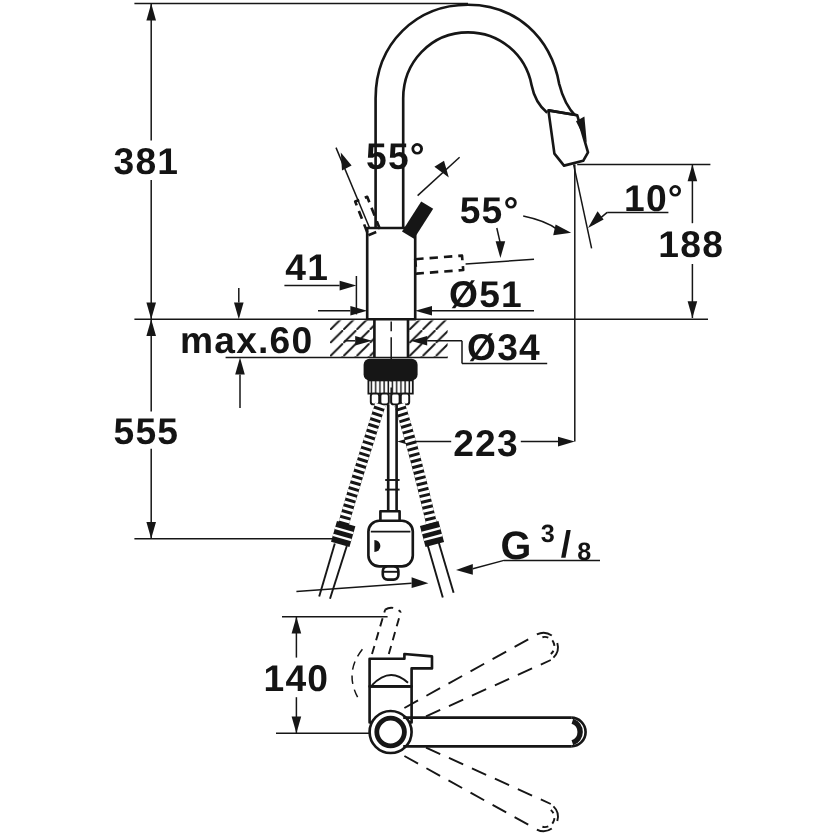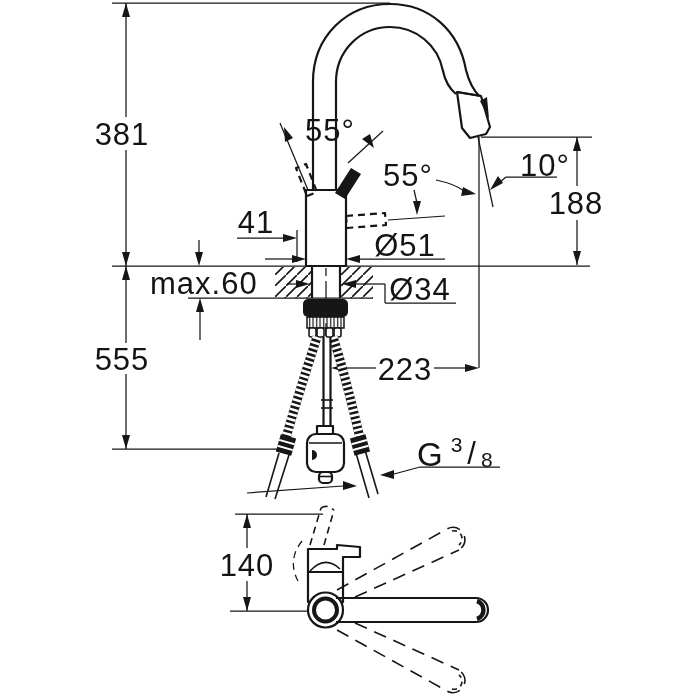--- a/index.html
+++ b/index.html
@@ -1,16 +1,16 @@
 <!DOCTYPE html>
 <html><head>
 <meta charset="utf-8">
 <style>
   html,body{margin:0;padding:0;background:#ffffff;}
-  #stage{position:relative;width:700px;height:700px;background:#ffffff;overflow:hidden;}
+  #stage{position:relative;width:700px;height:700px;background:#ffffff;overflow:hidden;font-weight:bold;}
   svg{display:block;}
   .obj{stroke:#161616;stroke-width:2.2;fill:none;stroke-linecap:butt;stroke-linejoin:round;}
   .objthin{stroke:#161616;stroke-width:1.6;fill:none;}
   .dim{stroke:#161616;stroke-width:1.25;fill:none;}
   .dash{stroke-dasharray:7 5;}
   .longdash{stroke-dasharray:13 8;}
   .fillb{fill:#161616;stroke:none;}
   .whitefill{fill:#ffffff;}
   .dim-text{font-family:"Liberation Sans","DejaVu Sans",sans-serif;font-size:31px;fill:#141414;letter-spacing:1px;}
   .dim-text.small{font-size:21px;}

